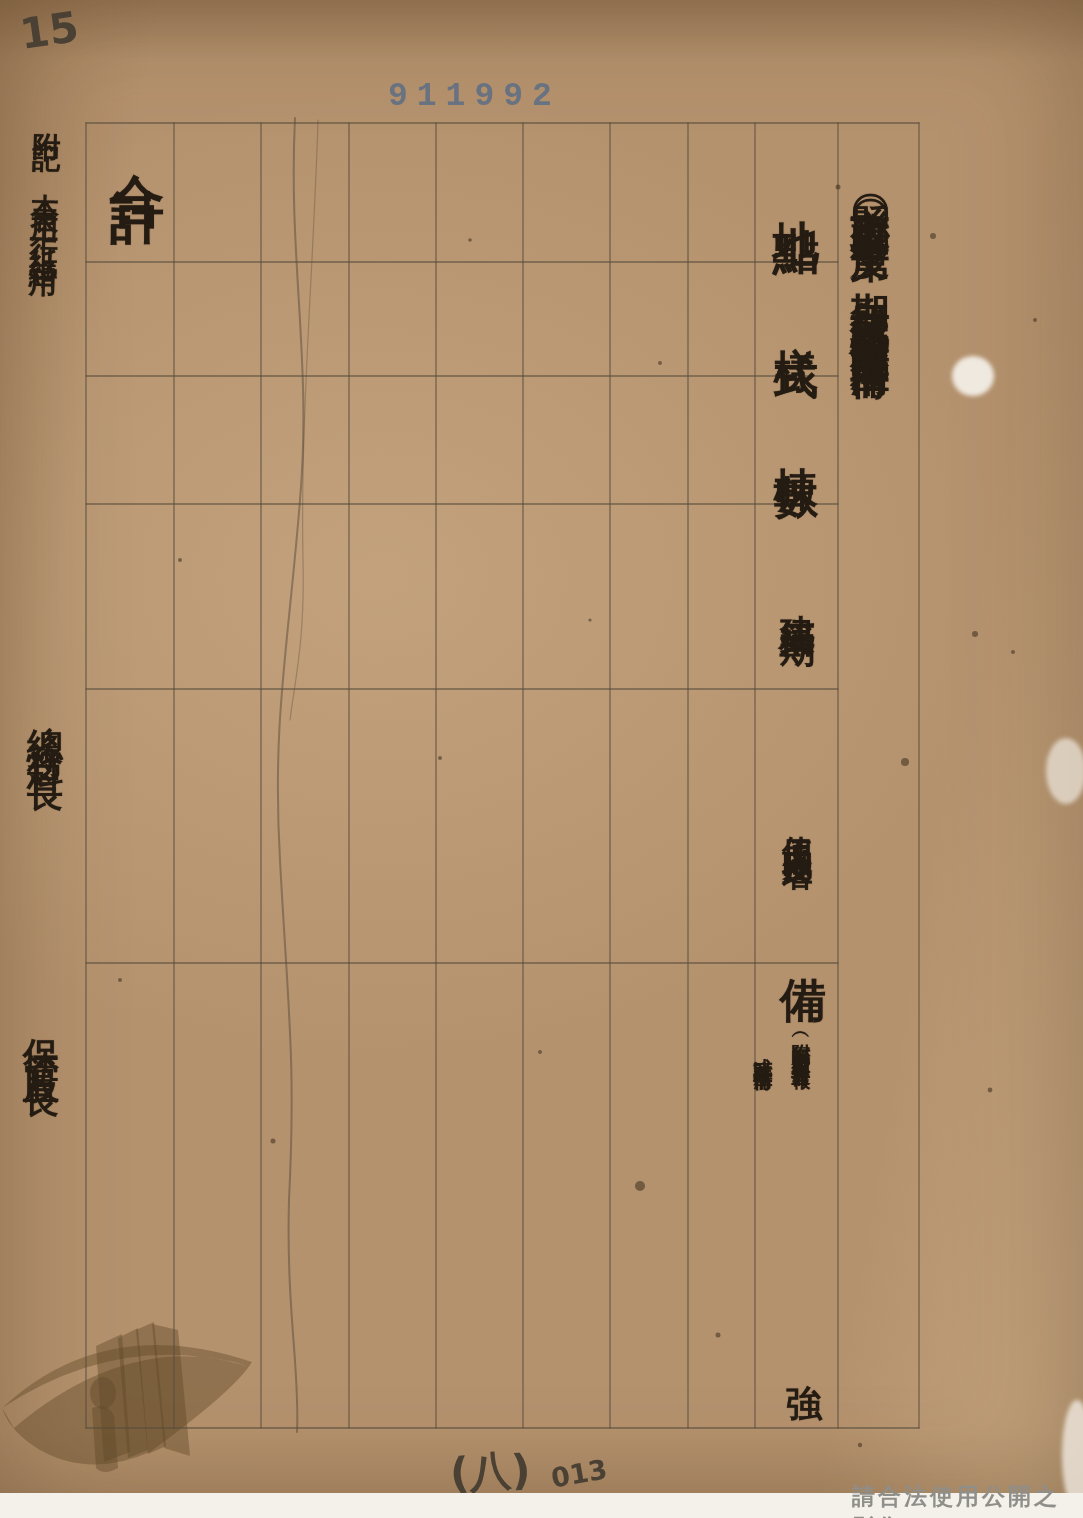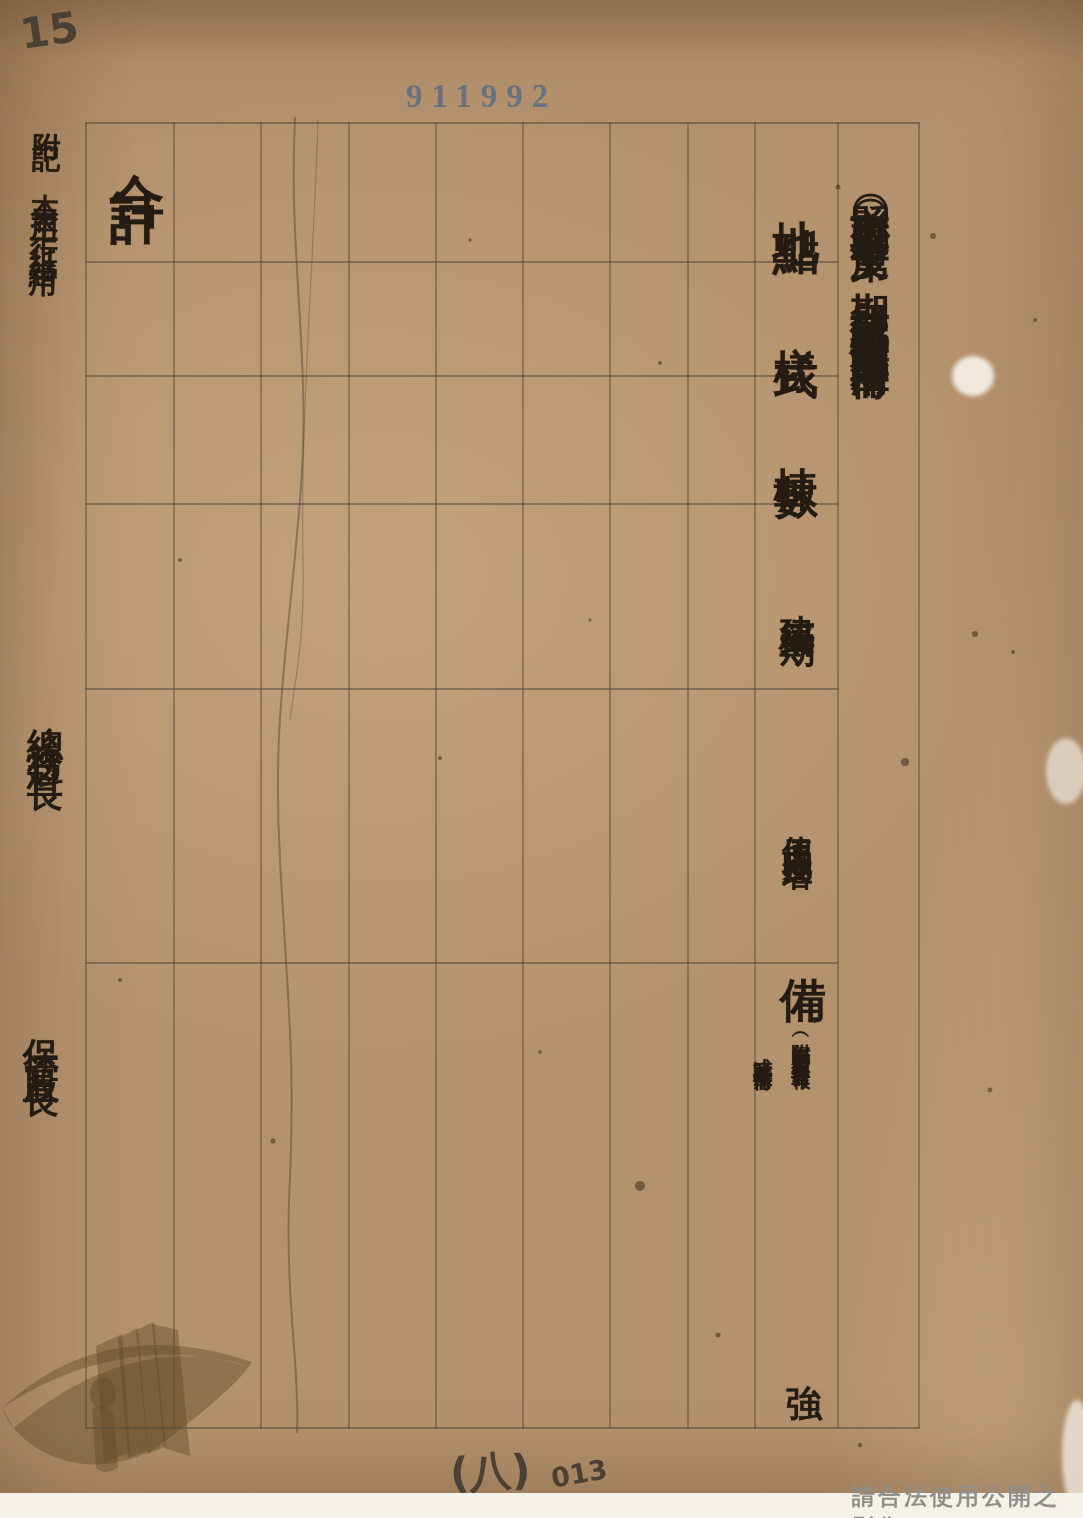--- a/index.html
+++ b/index.html
@@ -22,21 +22,21 @@
   .ink{color:var(--ink); text-shadow:0 0 1px rgba(30,22,12,.55);}
   .pencil{color:var(--pencil);}
   svg.layer{position:absolute; left:0; top:0;}
   .gridline{stroke:var(--grid_line); stroke-opacity:.72; stroke-width:1.3; stroke-linecap:round;}
   .crease{stroke:#55493a; fill:none; stroke-linecap:round;}
   .logo-shape{fill:var(--logo_brown); fill-opacity:.42;}
   .speck{fill:#3a2d1c;}
   .damage{position:absolute; background:#efe9df; border-radius:50%; filter:blur(2px);}
   .title-col{left:851px; top:162px; font-size:39px; line-height:1; letter-spacing:5px; font-weight:600;}
   .cell-label{left:757px; width:80px; display:flex; align-items:center; justify-content:center; font-weight:600;}
-  .stamp{left:406px; top:78px; font-family:Liberation Serif, serif; font-size:33px; letter-spacing:9px;
+  .stamp{left:388px; top:78px; font-family:Liberation Mono, monospace; font-size:33px; letter-spacing:9px;
          color:var(--stamp_blue); opacity:.82; filter:blur(.4px); font-weight:700;}
   .corner-num{left:20px; top:6px; font-size:42px; transform:rotate(-8deg); font-weight:600;}
   .total{left:100px; top:130px; font-size:54px; letter-spacing:16px; font-weight:600;}
   .margin-note{left:26px; top:110px; font-size:28px; letter-spacing:11px; font-weight:600; transform:rotate(1.5deg);}
   .sig1{left:20px; top:698px; font-size:36px; letter-spacing:17px; font-weight:600;}
   .sig2{left:16px; top:1010px; font-size:36px; letter-spacing:15px; font-weight:600;}
   .remark-head{left:780px; top:970px; font-size:46px; font-weight:700;}
   .remark-note1{left:789px; top:1026px; font-size:19px; letter-spacing:3px; font-weight:600;}
   .remark-note2{left:751px; top:1042px; font-size:19px; letter-spacing:3px; font-weight:600;}
   .remark-tail{left:786px; top:1380px; font-size:36px; font-weight:700;}

